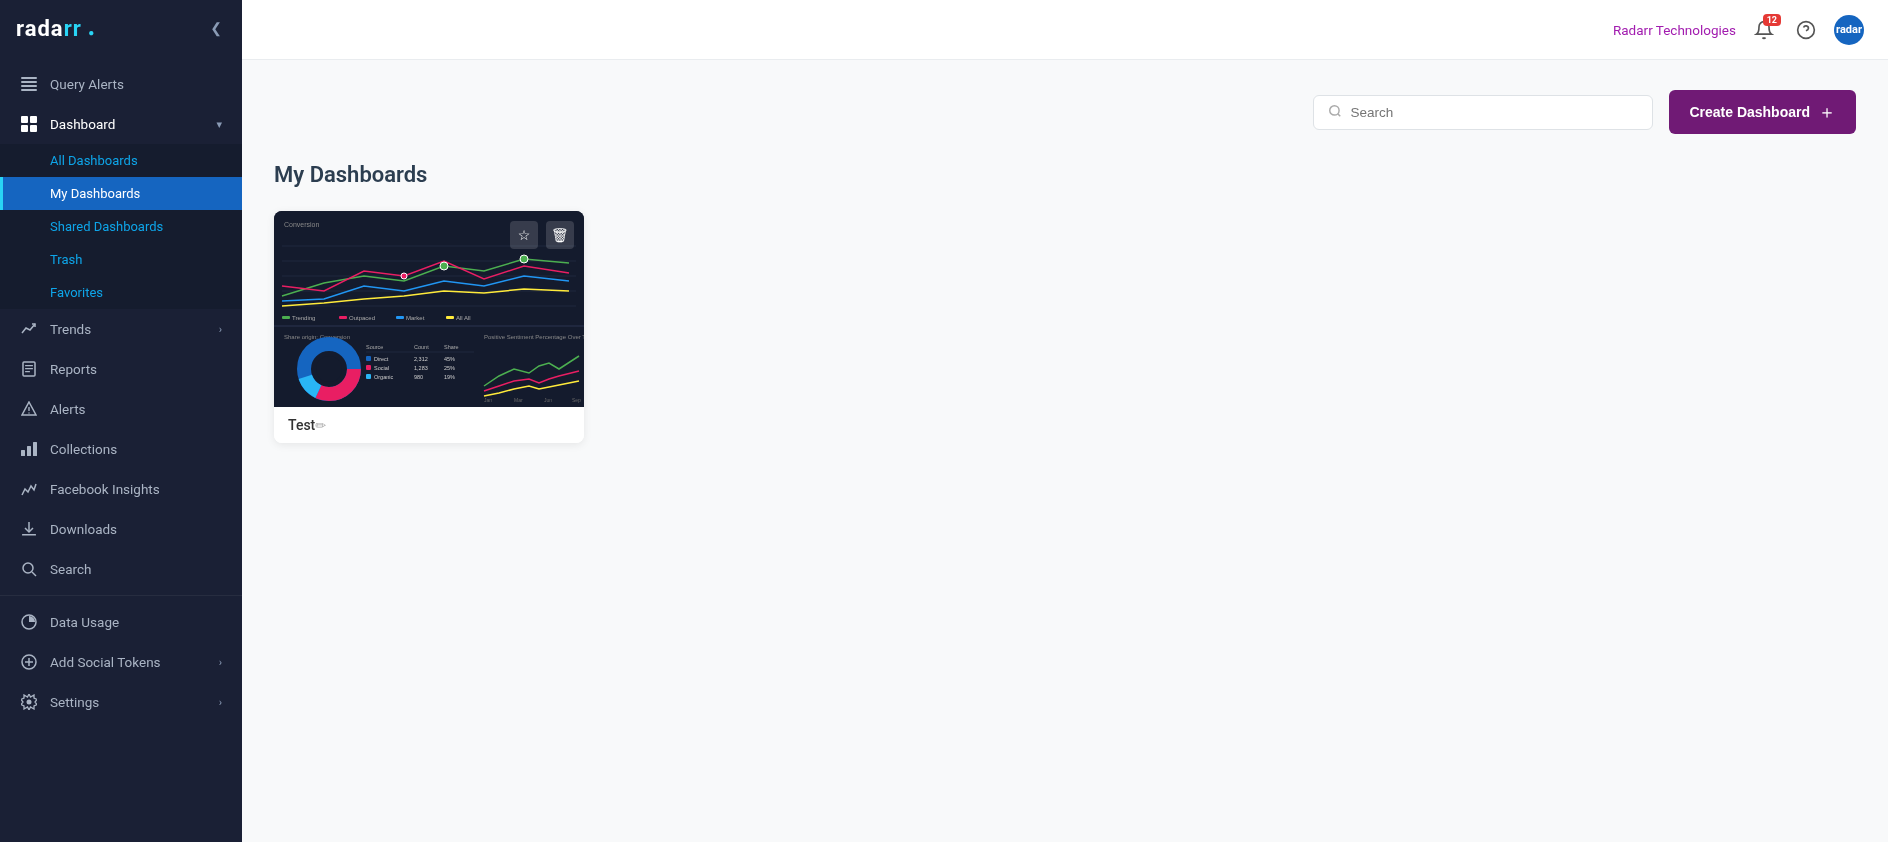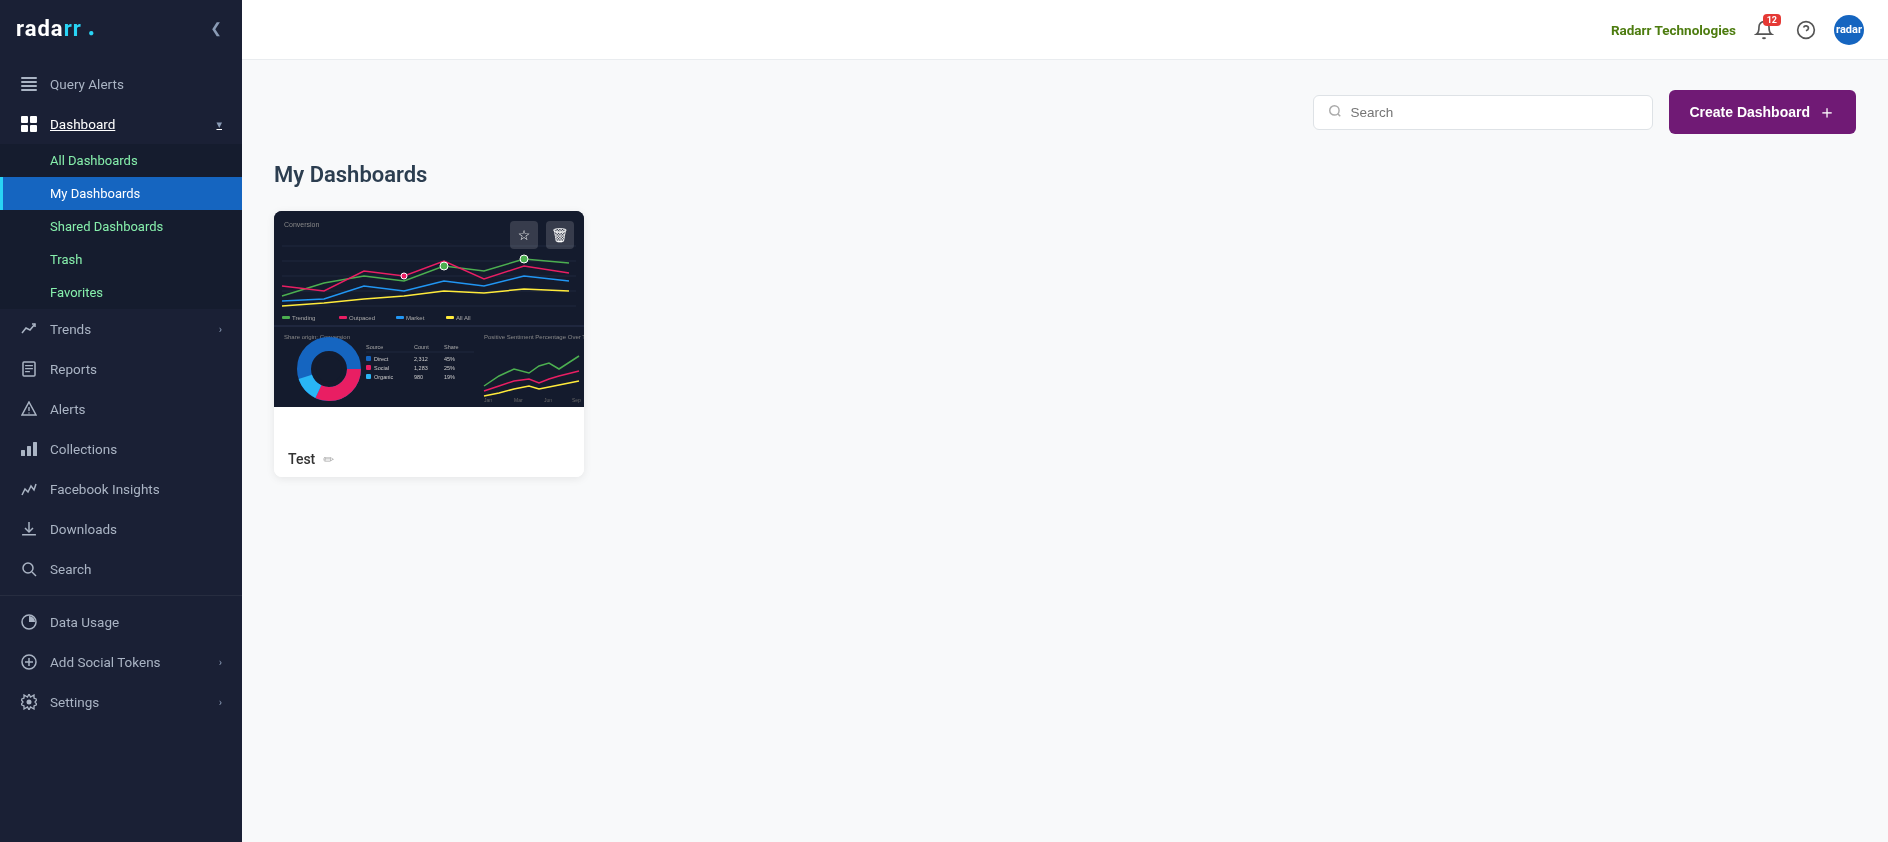--- a/index.html
+++ b/index.html
@@ -53,21 +53,21 @@
       display: flex;
       align-items: center;
       padding: 11px 20px;
       cursor: pointer;
       color: #aab4c4;
       font-size: 13.5px;
       gap: 12px;
       transition: background 0.15s;
       position: relative;
     }
-    .nav-item.active-parent { color: white; text-decoration: underline; }
+    .nav-item.active-parent { color: white; }
 
     .nav-icon {
       width: 18px;
       height: 18px;
       display: flex;
       align-items: center;
       justify-content: center;
       font-size: 15px;
       flex-shrink: 0;
     }
@@ -79,21 +79,21 @@
       color: #8a9bb5;
     }
 
     
     .sub-nav { background: #151c2e; }
     .sub-nav .sub-item {
       display: flex;
       align-items: center;
       padding: 9px 20px 9px 50px;
       cursor: pointer;
-      color: #86efac;
+      color: #0ea5e9;
       font-size: 13px;
       transition: background 0.15s;
     }
     .sub-nav .sub-item.active {
       background: #1565c0;
       color: white;
       border-left: 3px solid #29d4f5;
       padding-left: 47px;
     }
 
@@ -126,22 +126,22 @@
     }
 
     .topbar-right {
       display: flex;
       align-items: center;
       gap: 14px;
     }
 
     .topbar-user {
       font-size: 13.5px;
-      color: #4d7c0f;
-      font-weight: 700;
+      color: #a21caf;
+      font-weight: 400;
       text-align: center;
     }
 
     .topbar-icon {
       width: 28px;
       height: 28px;
       display: flex;
       align-items: center;
       justify-content: center;
       cursor: pointer;
@@ -291,23 +291,22 @@
       align-items: center;
       justify-content: center;
       cursor: pointer;
       font-size: 14px;
     }
 
     .dashboard-card-footer {
       padding: 10px 14px;
       display: flex;
       align-items: center;
-      gap: 8px;
+      gap: 0;
       background: white;
-      margin-top: 34px;
     }
 
     .dashboard-name {
       font-size: 14px;
       font-weight: 500;
       color: #333;
     }
 
     .edit-icon {
       color: #aaa;

